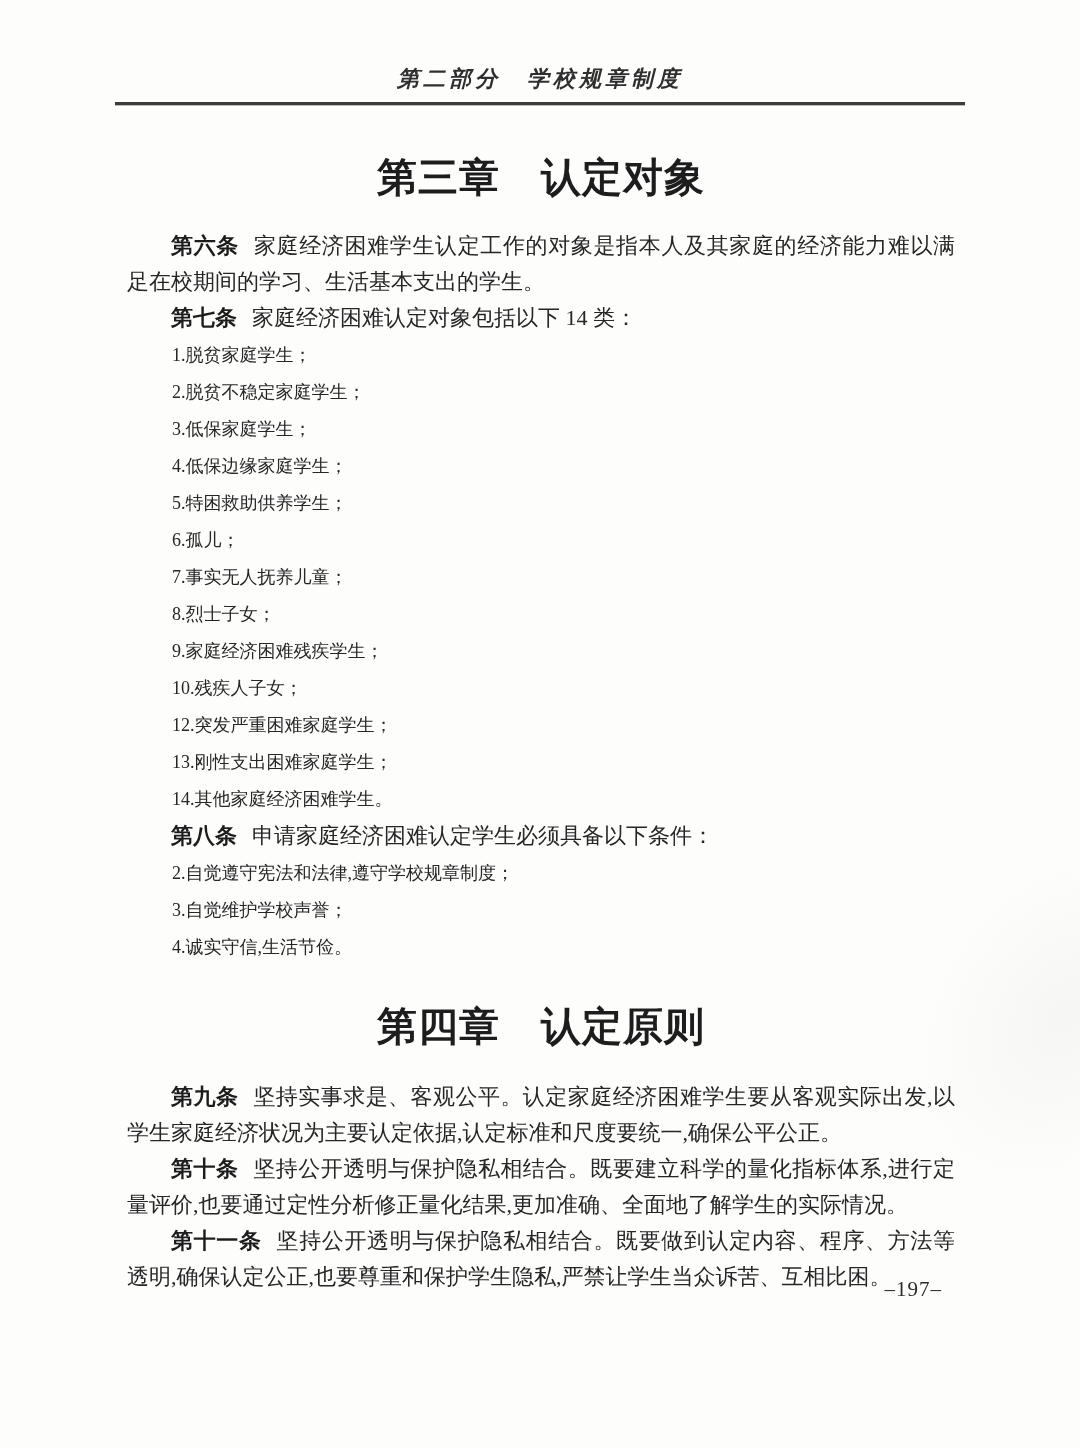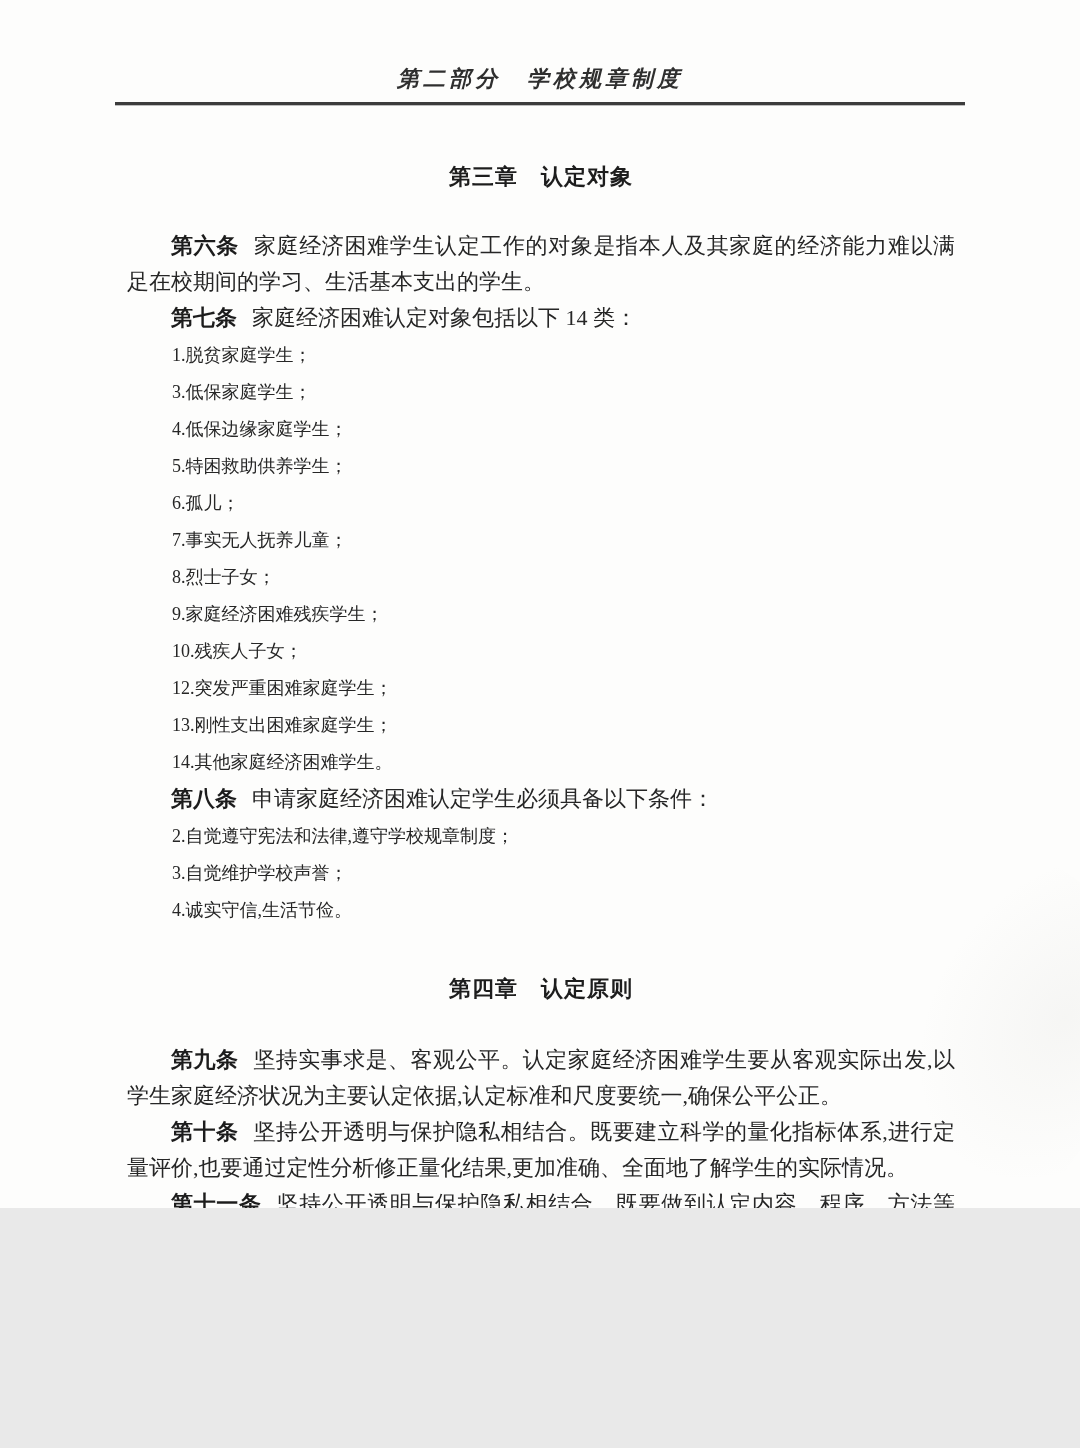--- a/index.html
+++ b/index.html
@@ -3,21 +3,21 @@
 <meta charset="utf-8">
 <style>
   html,body{margin:0;padding:0;}
   body{
     background:#e9e9e9;
     font-family:"Liberation Serif","DejaVu Serif",serif;
   }
   .page{
     position:relative;
     width:1080px;
-    height:1208px;
+    height:1448px;
     margin:0 auto;
     background:#fdfdfc;
     color:#262626;
     overflow:hidden;
   }
   
   .scan-artifact{
     position:absolute;
     right:-60px;
     top:880px;
@@ -44,21 +44,21 @@
     border-bottom:1px solid #bdbdbd;
   }
   .content{
     margin:0 125px 0 127px; 
   }
   .chapter-title{
     margin:50px 0 30px 0;
     text-align:center;
     font-family:"Liberation Sans","DejaVu Sans",sans-serif;
     font-weight:700;
-    font-size:22px;
+    font-size:40px;
     line-height:42px;
     letter-spacing:1px;
     color:#1d1d1d;
   }
   .chapter-title.second{
     margin-top:40px;
     margin-bottom:32px;
   }
   .para{
     margin:0;
@@ -100,20 +100,21 @@
   <div class="scan-artifact"></div>
 
   <div class="running-head">第二部分　学校规章制度</div>
   <div class="head-rule"></div>
 
   <div class="content" id="content">
       <h2 class="chapter-title">第三章　认定对象</h2>
       <p class="para"><span class="article-label">第六条</span><span>家庭经济困难学生认定工作的对象是指本人及其家庭的经济能力难以满足在校期间的学习、生活基本支出的学生。</span></p>
       <p class="para"><span class="article-label">第七条</span><span>家庭经济困难认定对象包括以下 14 类：</span></p>
       <p class="item">1.脱贫家庭学生；</p>
+      <p class="item">2.脱贫不稳定家庭学生；</p>
       <p class="item">3.低保家庭学生；</p>
       <p class="item">4.低保边缘家庭学生；</p>
       <p class="item">5.特困救助供养学生；</p>
       <p class="item">6.孤儿；</p>
       <p class="item">7.事实无人抚养儿童；</p>
       <p class="item">8.烈士子女；</p>
       <p class="item">9.家庭经济困难残疾学生；</p>
       <p class="item">10.残疾人子女；</p>
       <p class="item">12.突发严重困难家庭学生；</p>
       <p class="item">13.刚性支出困难家庭学生；</p>

